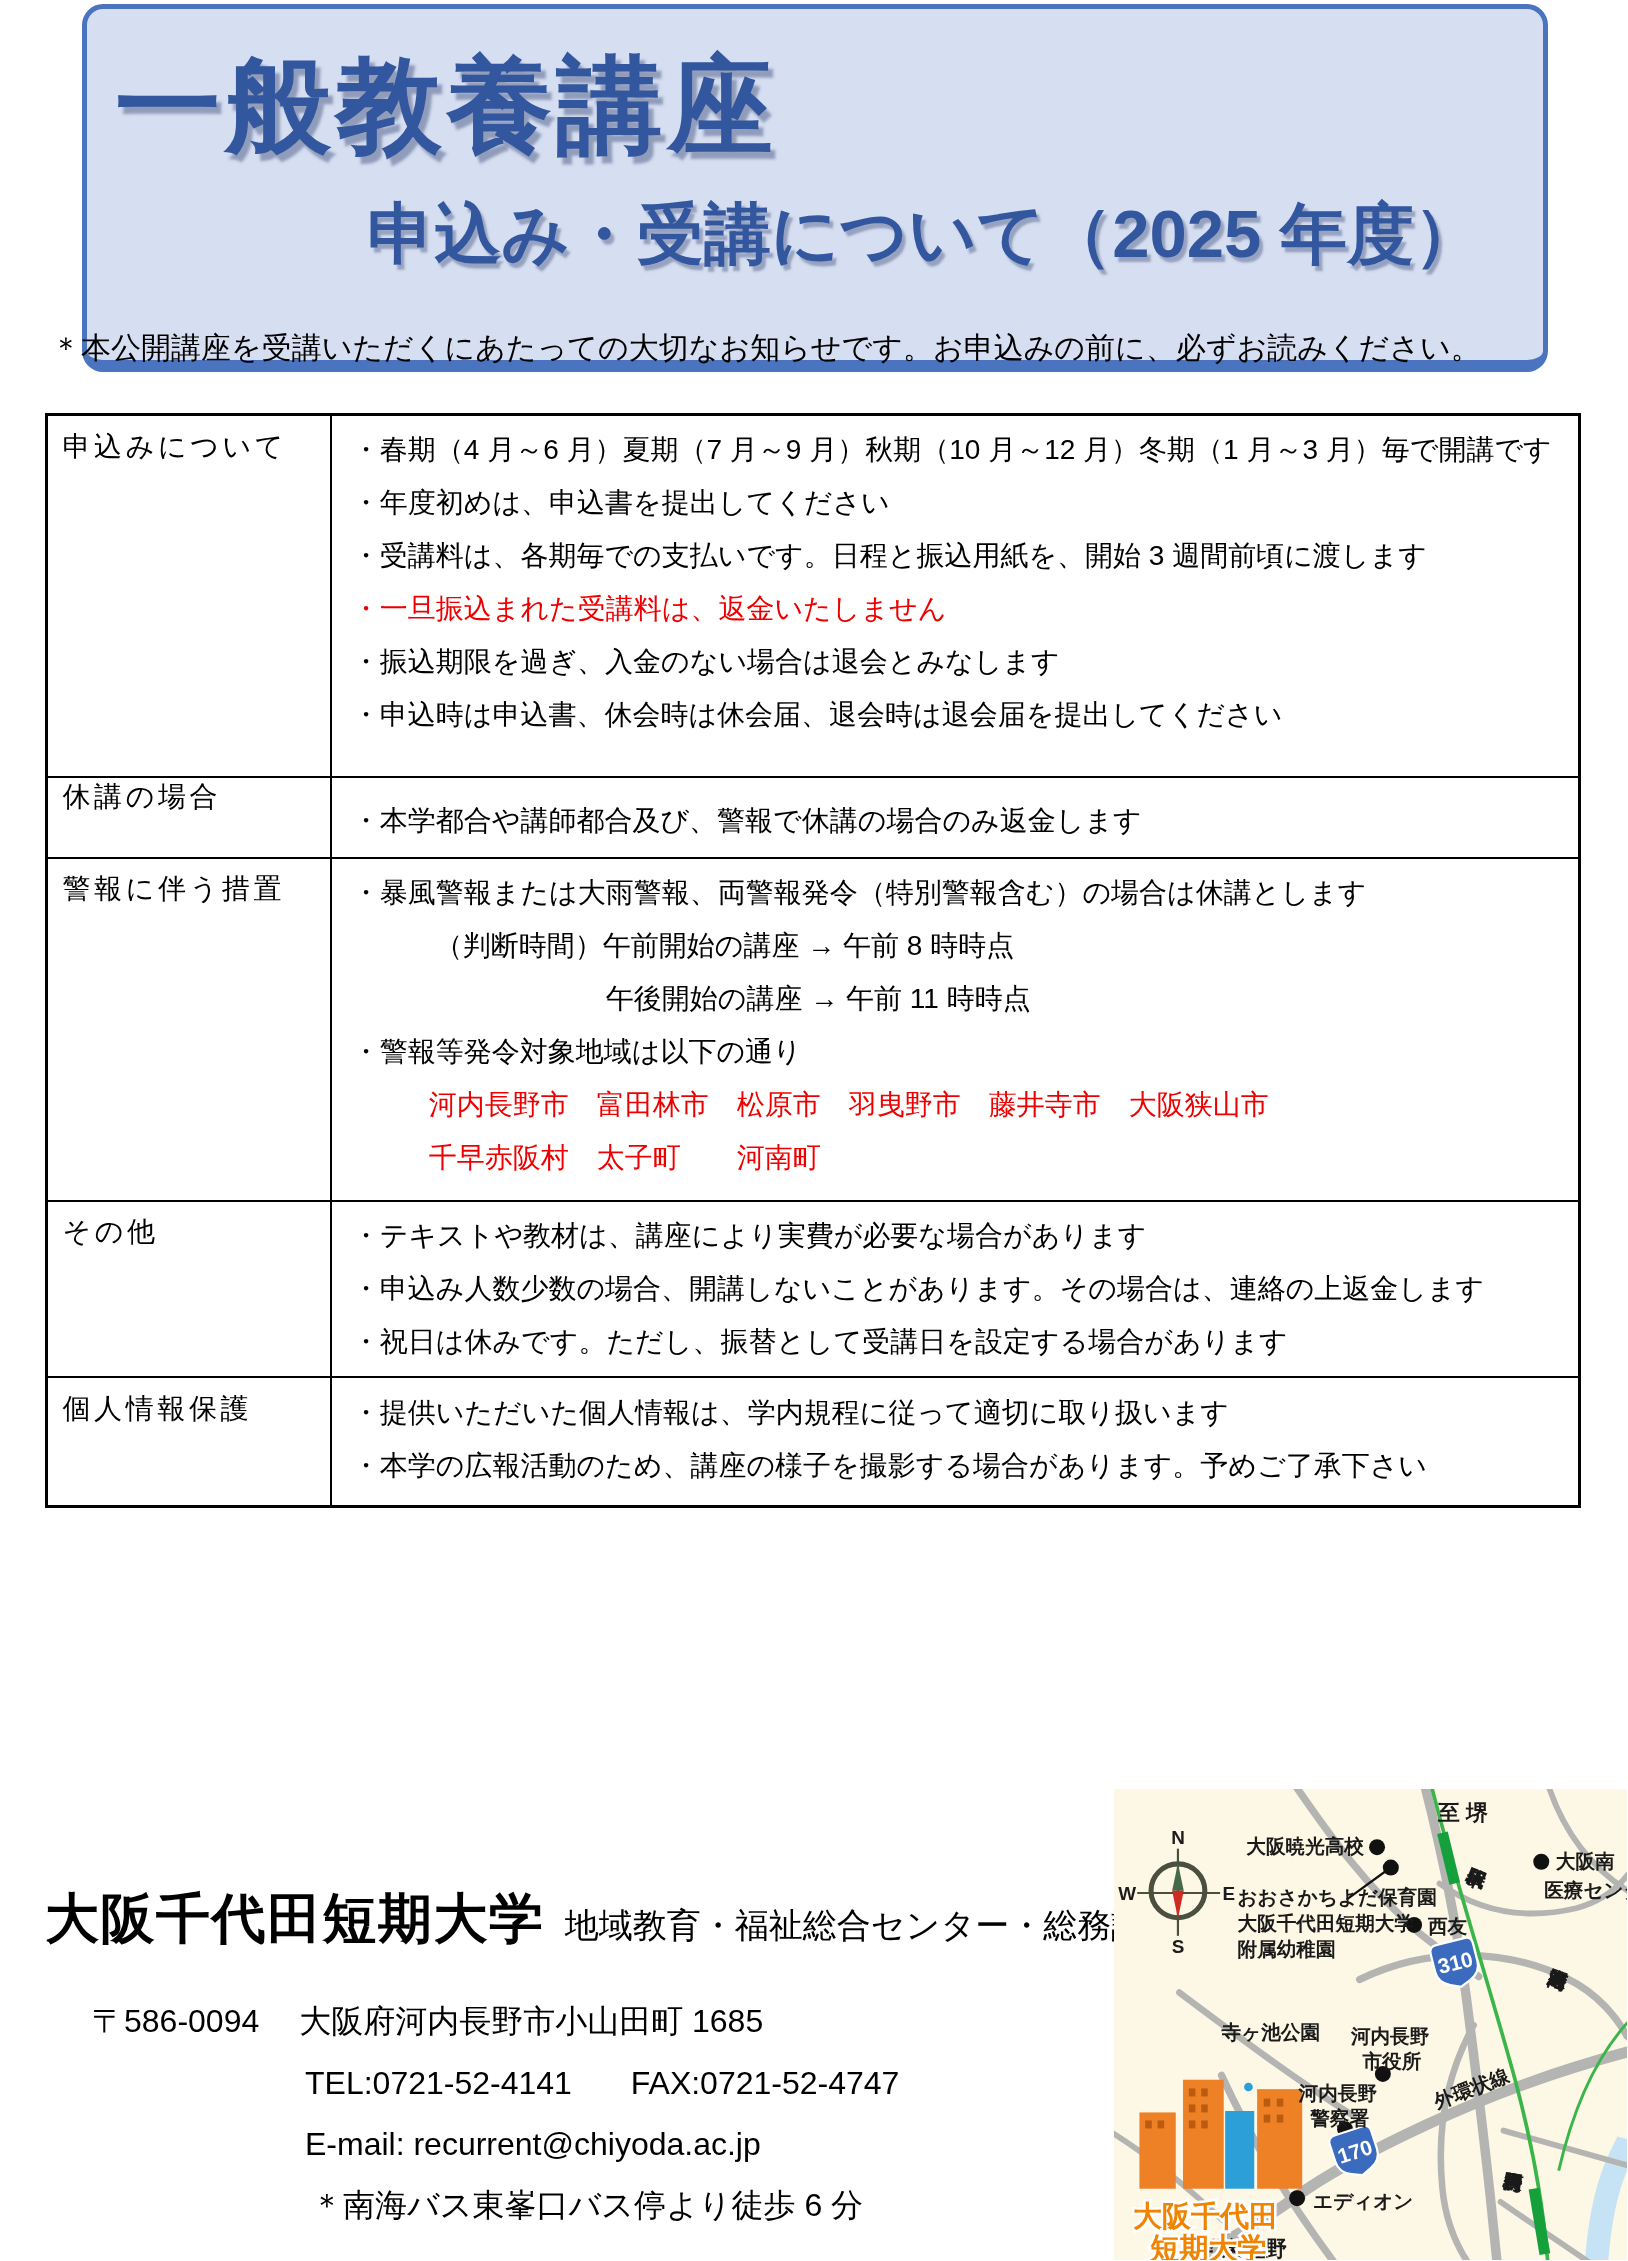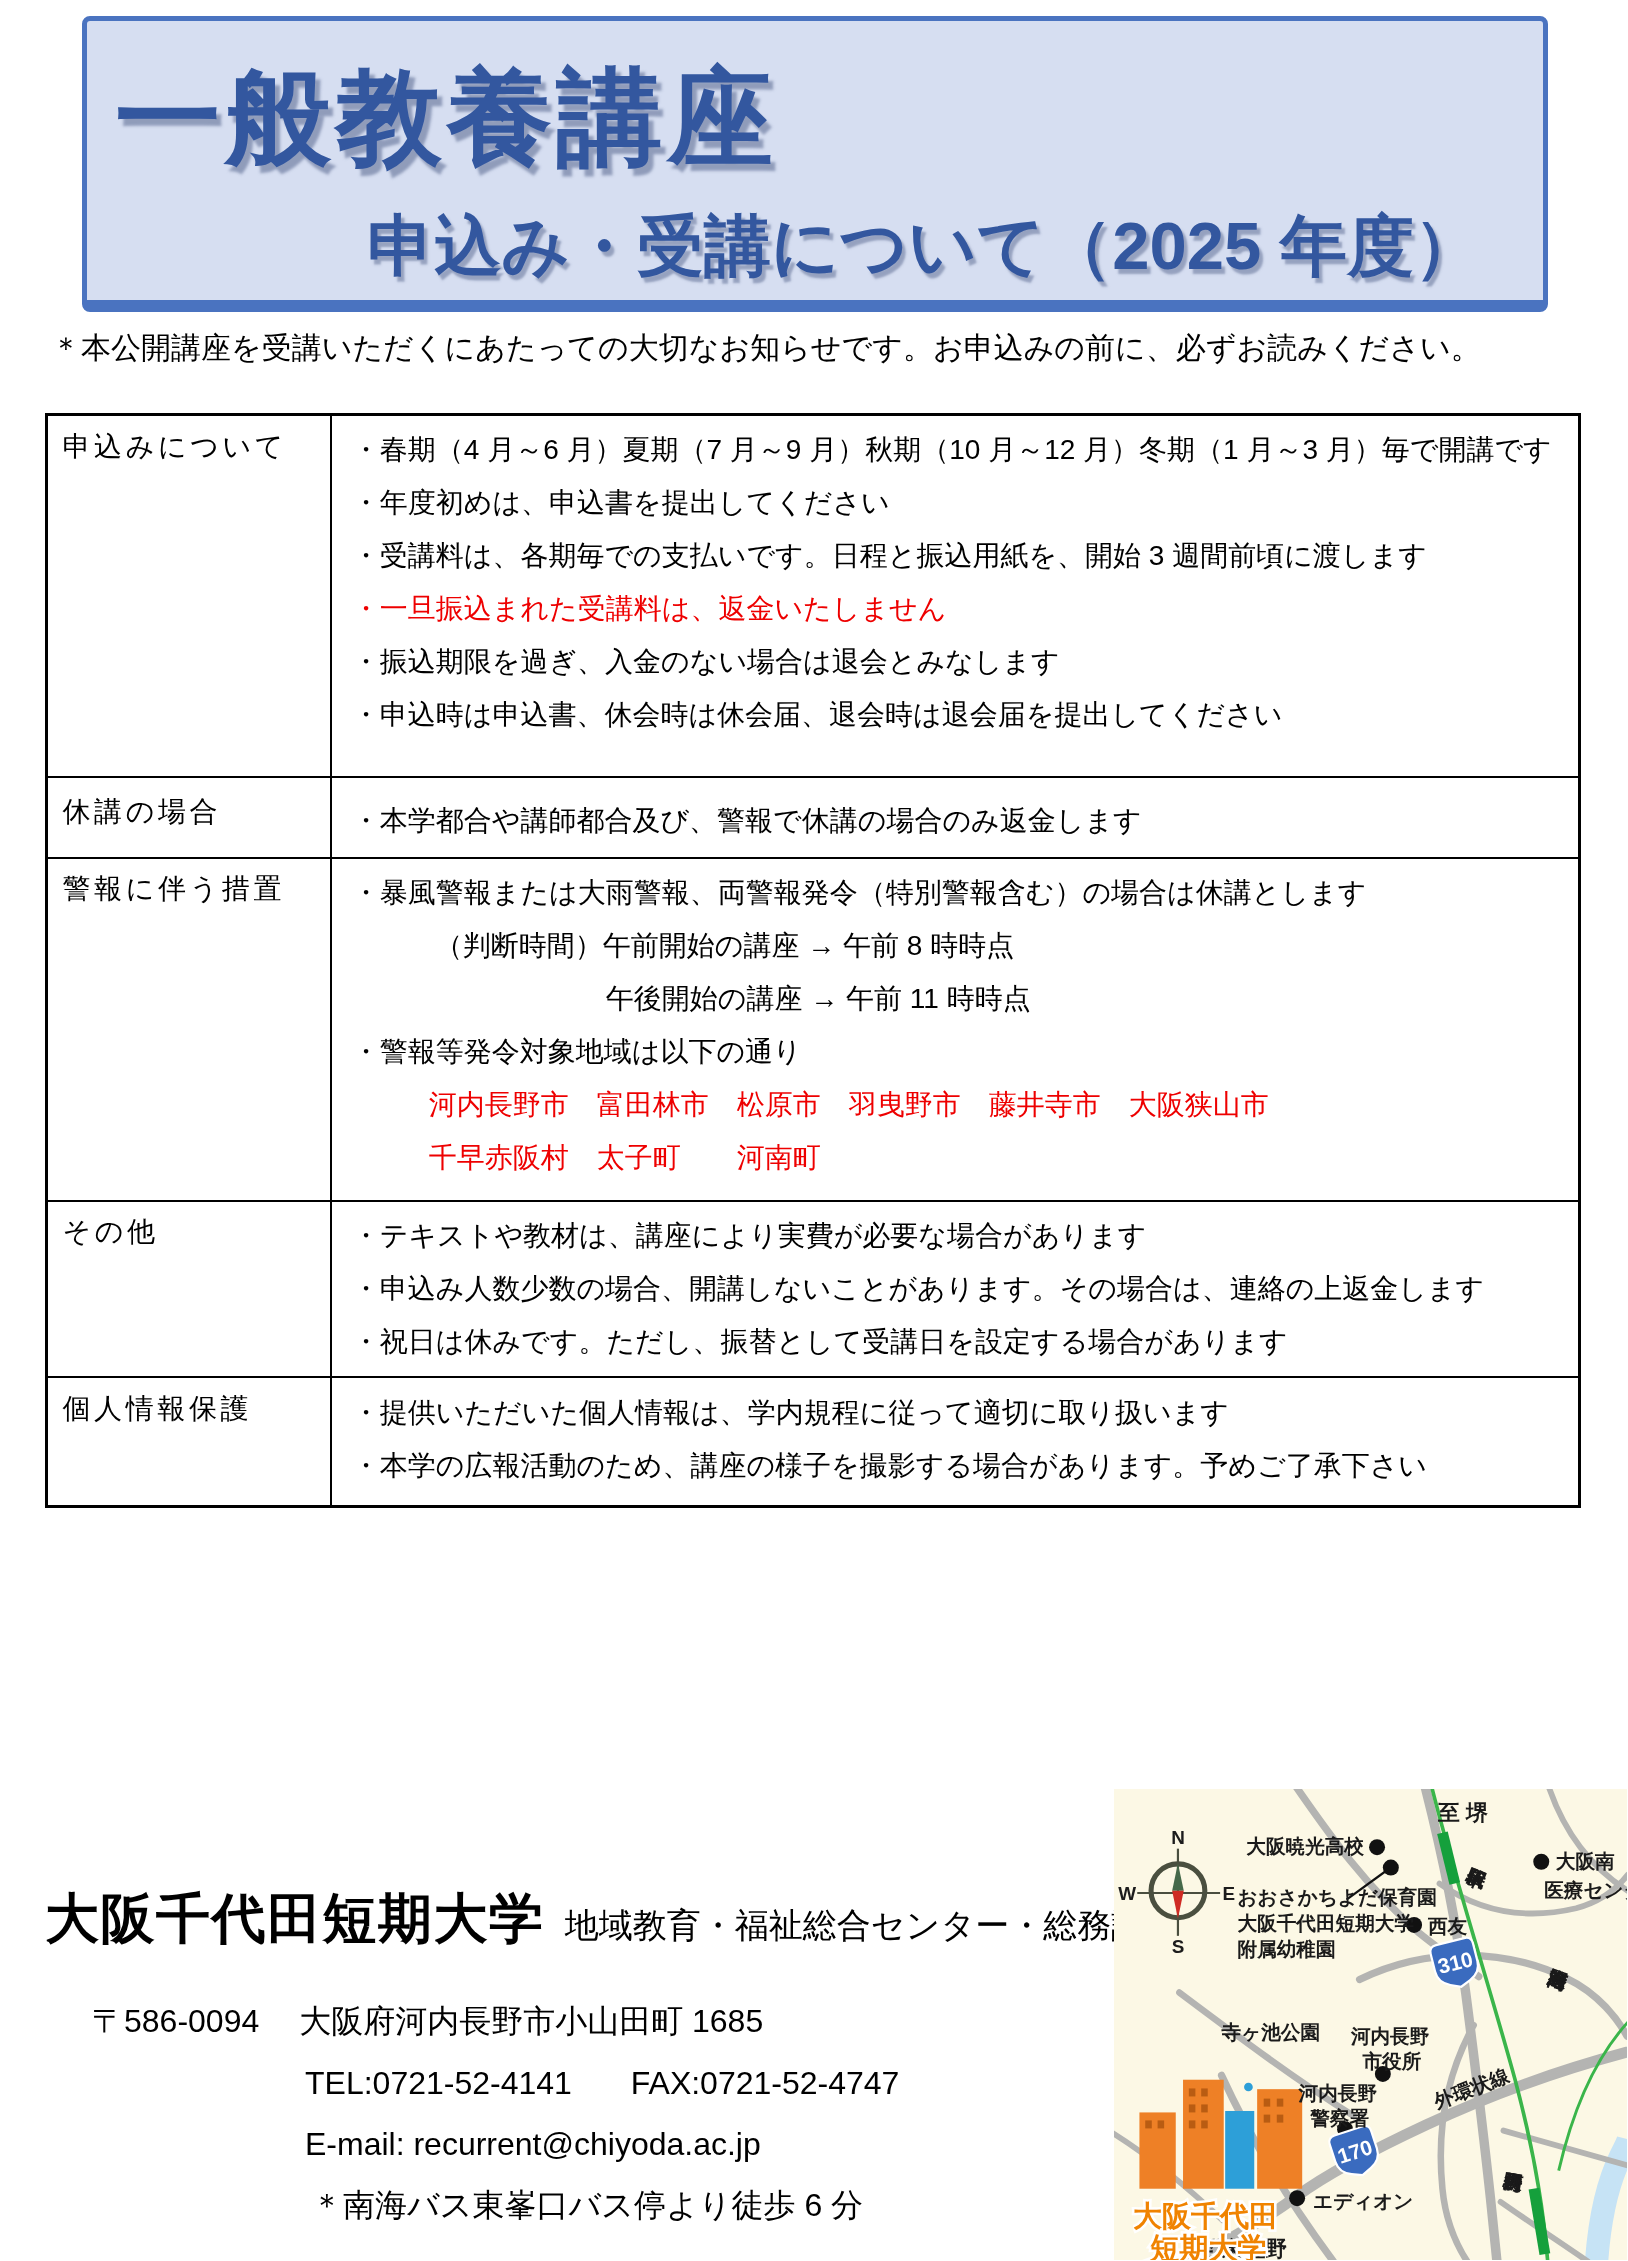--- a/index.html
+++ b/index.html
@@ -18,25 +18,25 @@
     --map-label-orange:#f08300;
     --shield-blue:#3a6bbf;
   }
   html,body{margin:0;padding:0;background:#ffffff;}
   .page{
     position:relative;width:1628px;height:2261px;background:#ffffff;overflow:hidden;
     font-family:"Liberation Sans","DejaVu Sans",sans-serif;color:#000;
   }
   
   .header-box{
-    position:absolute;left:82px;top:16px;width:1466px;height:296px;box-sizing:border-box;
+    position:absolute;left:82px;top:4px;width:1466px;height:368px;box-sizing:border-box;
     background:var(--box-fill);
     border:5.1px solid var(--box-border);
     border-bottom-width:12.4px;
-    border-radius:8px;
+    border-radius:21px;
   }
   .page-title{
     position:absolute;left:28px;top:26px;
     font-size:106px;font-weight:bold;letter-spacing:4.4px;
     color:var(--title-blue);
     text-shadow:5.1px 6.5px 2.9px rgba(96,112,150,.6);
     white-space:nowrap;
   }
   .page-subtitle{
     position:absolute;right:62px;top:180px;
@@ -59,21 +59,21 @@
     font-size:28px;letter-spacing:3.6px;
   }
   td.row-content{padding:7.3px 8.7px 8.7px 20.3px;font-size:28px;line-height:53px;}
   tr.r1 td{height:362px;}
   tr.r2 td{height:278px;}
   tr.r3 td{height:81px;}
   tr.r4 td{height:343px;}
   tr.r5 td{height:166px;}
   tr.r6 td{height:129px;}
   tr.r3 td.row-content{padding-top:16px;}
-  tr.r3 td.row-label{padding-top:15px;margin-top:40px;}
+  tr.r3 td.row-label{padding-top:0;margin-top:40px;}
   .item{padding-left:29px;text-indent:-29px;}
   .item.red{color:var(--red);}
   .item.ind1{padding-left:83px;text-indent:0;}
   .item.ind2{padding-left:254px;text-indent:0;}
   .item.ind3{padding-left:77px;text-indent:0;}
   
   .contact-note{position:absolute;left:47px;top:1796px;font-size:31px;white-space:nowrap;}
   .univ-line{position:absolute;left:45px;top:1883px;display:flex;align-items:baseline;white-space:nowrap;}
   .univ-name{font-size:54px;font-weight:bold;letter-spacing:1.5px;}
   .dept-name{font-size:34px;margin-left:20.3px;}

